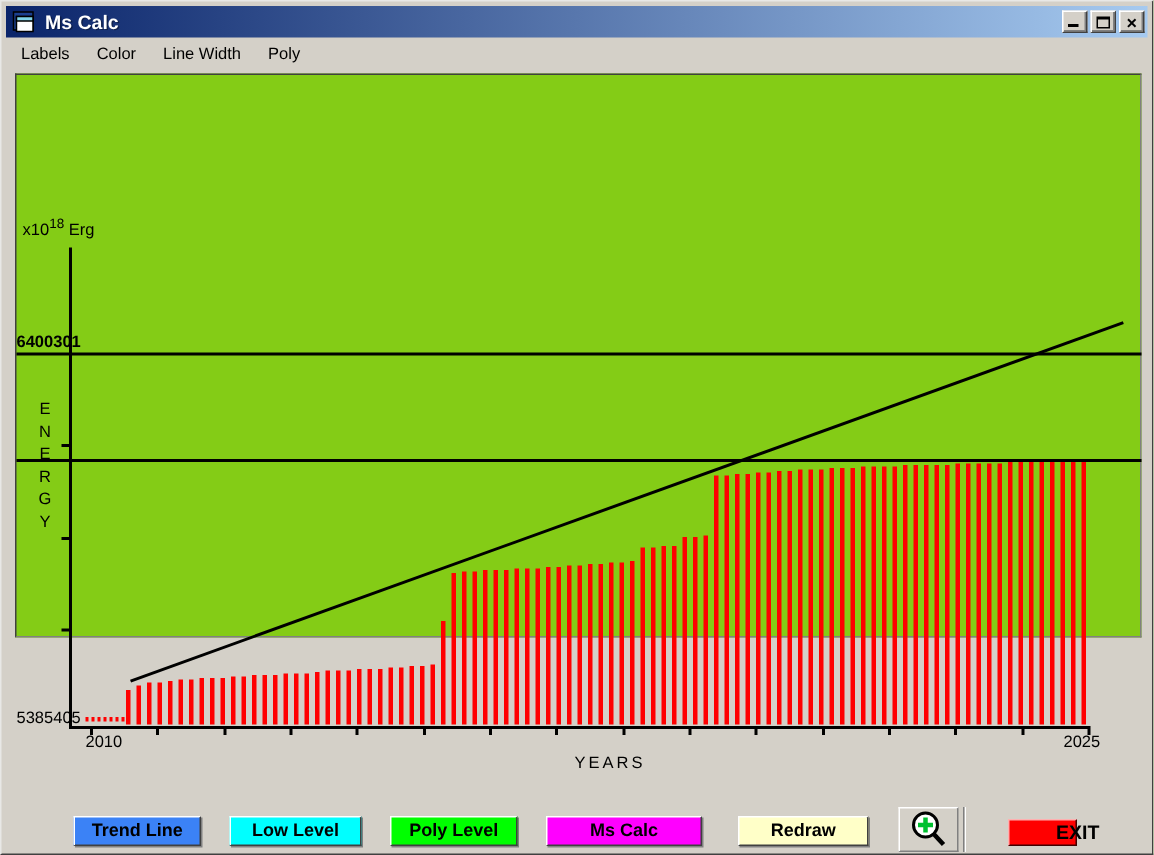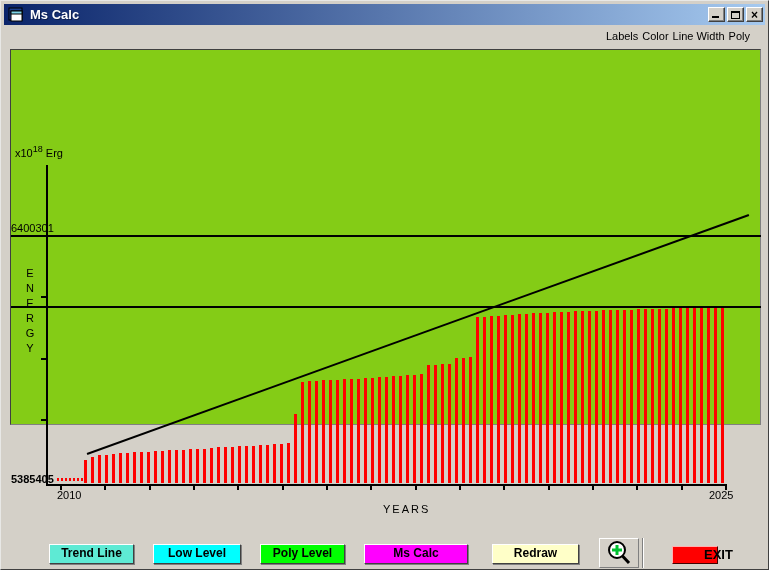--- a/index.html
+++ b/index.html
@@ -24,22 +24,22 @@
     border-top:1px solid #fff;border-left:1px solid #fff;
     border-right:1px solid #404040;border-bottom:1px solid #404040;
     box-shadow:inset -1px -1px 0 #808080;
     display:flex;align-items:center;justify-content:center;cursor:default;
   }
   .glyph-min{position:absolute;left:3px;bottom:3px;width:7px;height:2px;background:#000;}
   .glyph-max{width:9px;height:8px;border:1px solid #000;border-top:2px solid #000;}
   .glyph-close{font-size:12px;font-weight:bold;color:#000;line-height:1;}
   
   #menubar{
-    position:absolute;left:3px;top:25px;right:16px;height:20px;
-    display:flex;align-items:center;padding-left:8px;justify-content:flex-end;
+    position:absolute;left:3px;top:25px;right:3px;height:20px;
+    display:flex;align-items:center;padding-left:8px;gap:14px;
   }
   .menu-item{font-size:11px;color:#000;padding:2px 2px;cursor:default;}
   
   #panel{
     position:absolute;left:9px;top:48px;width:751px;height:376px;background:#84cc16;
     border:1px solid #808080;border-top-color:#404040;border-left-color:#404040;
   }
   .axis{background:#000;position:absolute;}
   .hline{position:absolute;left:0;width:750px;height:2px;background:#000;z-index:3;}
   .ytick{position:absolute;width:6px;height:2px;background:#000;z-index:2;}
@@ -112,22 +112,22 @@
     <span class="menu-item">Color</span>
     <span class="menu-item">Line Width</span>
     <span class="menu-item">Poly</span>
   </div>
 
   <div id="panel">
     <div id="y-unit">
       <span>x10</span><sup>18</sup>
       <span>Erg</span>
     </div>
-    <div class="ylab" id="y-top-label" style="top:172px;">6400301</div>
-    <div class="ylab" id="y-bottom-label" style="top:423px;font-weight:bold;">5385405</div>
+    <div class="ylab" id="y-top-label" style="top:172px;font-weight:bold;">6400301</div>
+    <div class="ylab" id="y-bottom-label" style="top:423px;">5385405</div>
     <div id="energy-label">
         <div>E</div>
         <div>N</div>
         <div>E</div>
         <div>R</div>
         <div>G</div>
         <div>Y</div>
       </div>
 
     <div class="axis" id="y-axis" style="left:35px;top:115px;width:2px;height:321px;"></div>
@@ -263,21 +263,21 @@
     <svg id="trend-svg" width="751" height="489">
       <line id="trend-line" stroke="#000000" stroke-width="2" x1="76.04129999999556" y1="404.026567" x2="737.8881999999984" y2="165.040567"></line>
     </svg>
 
     <div class="xlab" id="x-left-label" style="left:46px;top:439px;">2010</div>
     <div class="xlab" id="x-right-label" style="left:698px;top:439px;">2025</div>
     <div id="years-label">YEARS</div>
   </div>
 
   <div id="toolbar-layer">
-      <div class="toolbtn btn-trend-line" style="background: #5eead4;">Trend Line</div>
+      <div class="toolbtn btn-trend-line" style="background: #3b82f6;">Trend Line</div>
       <div class="toolbtn btn-low-level" style="background: rgb(0, 255, 255);">Low Level</div>
       <div class="toolbtn btn-high-level" style="background: rgb(0, 255, 0);">Poly Level</div>
       <div class="toolbtn btn-ms-calc" style="background: rgb(255, 0, 255);">Ms Calc</div>
       <div class="toolbtn btn-redraw" style="background: rgb(255, 255, 200);">Redraw</div>
     </div>
 
   <div id="zoom-btn">
     <svg width="28" height="26" viewBox="0 0 28 26">
       <circle cx="12" cy="10" r="8" fill="#fff" stroke="#000" stroke-width="2"></circle>
       <rect x="10.5" y="5" width="3" height="10" fill="#00c030"></rect>

